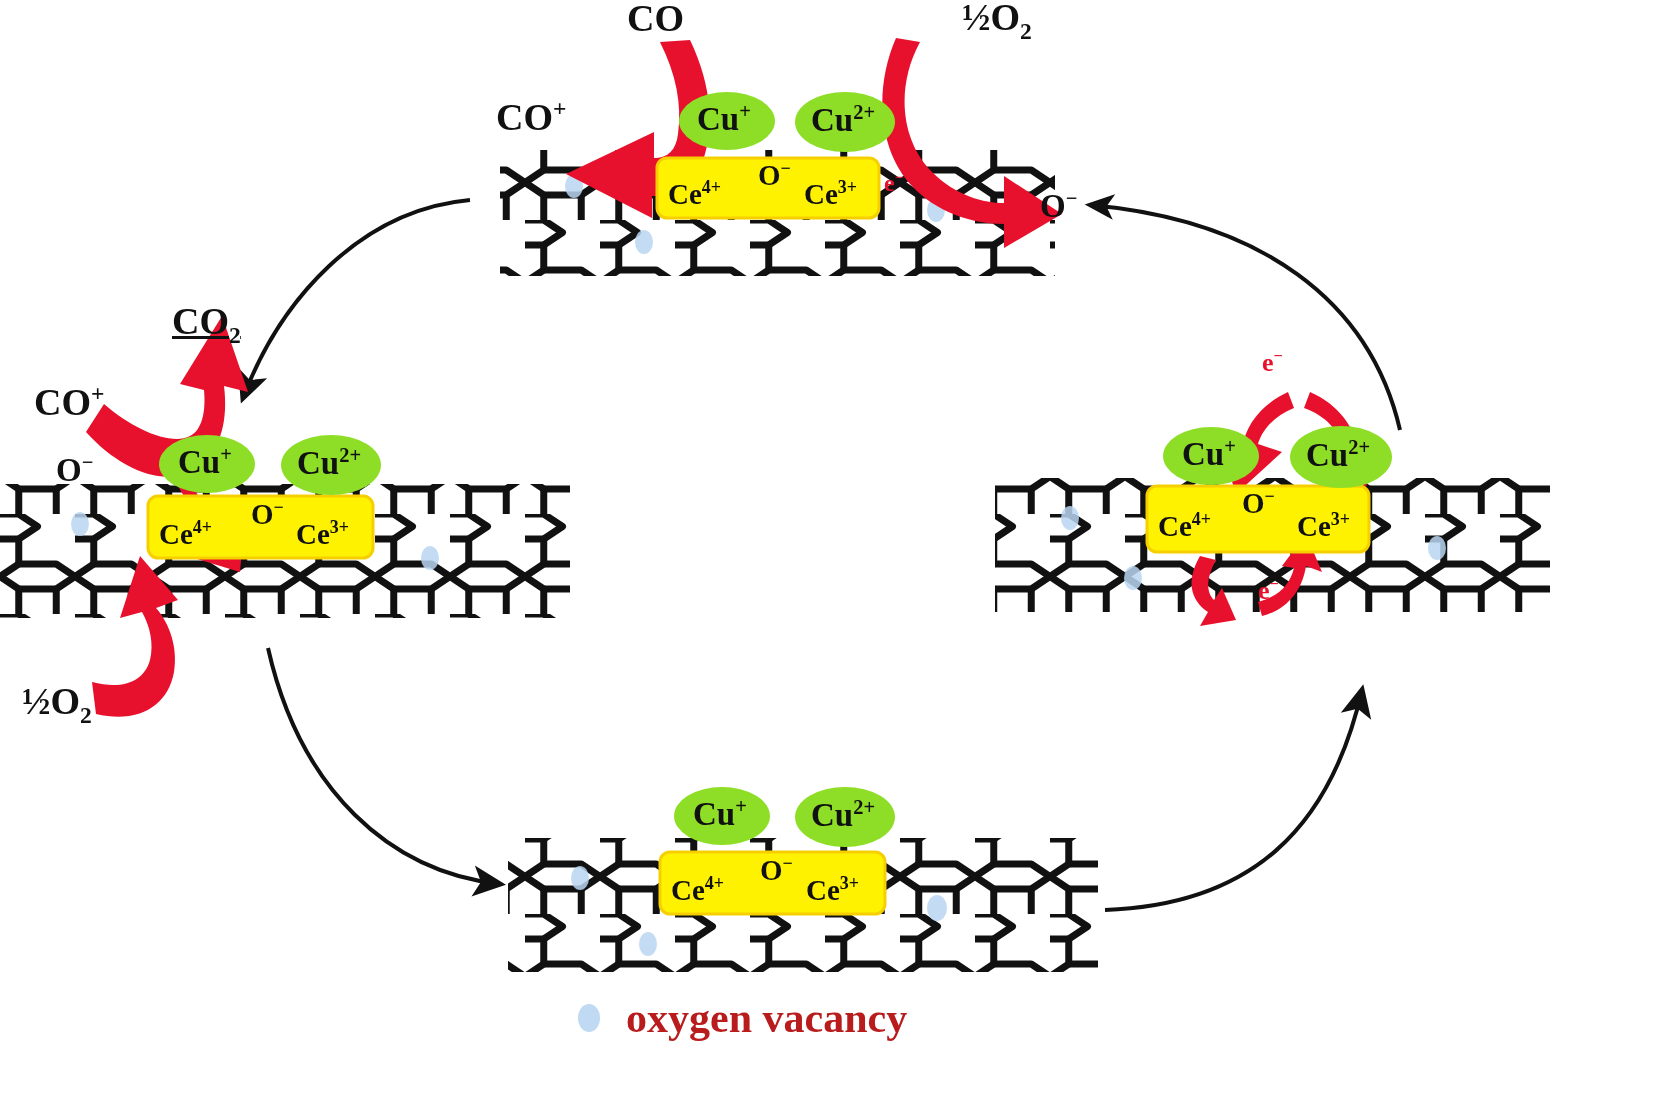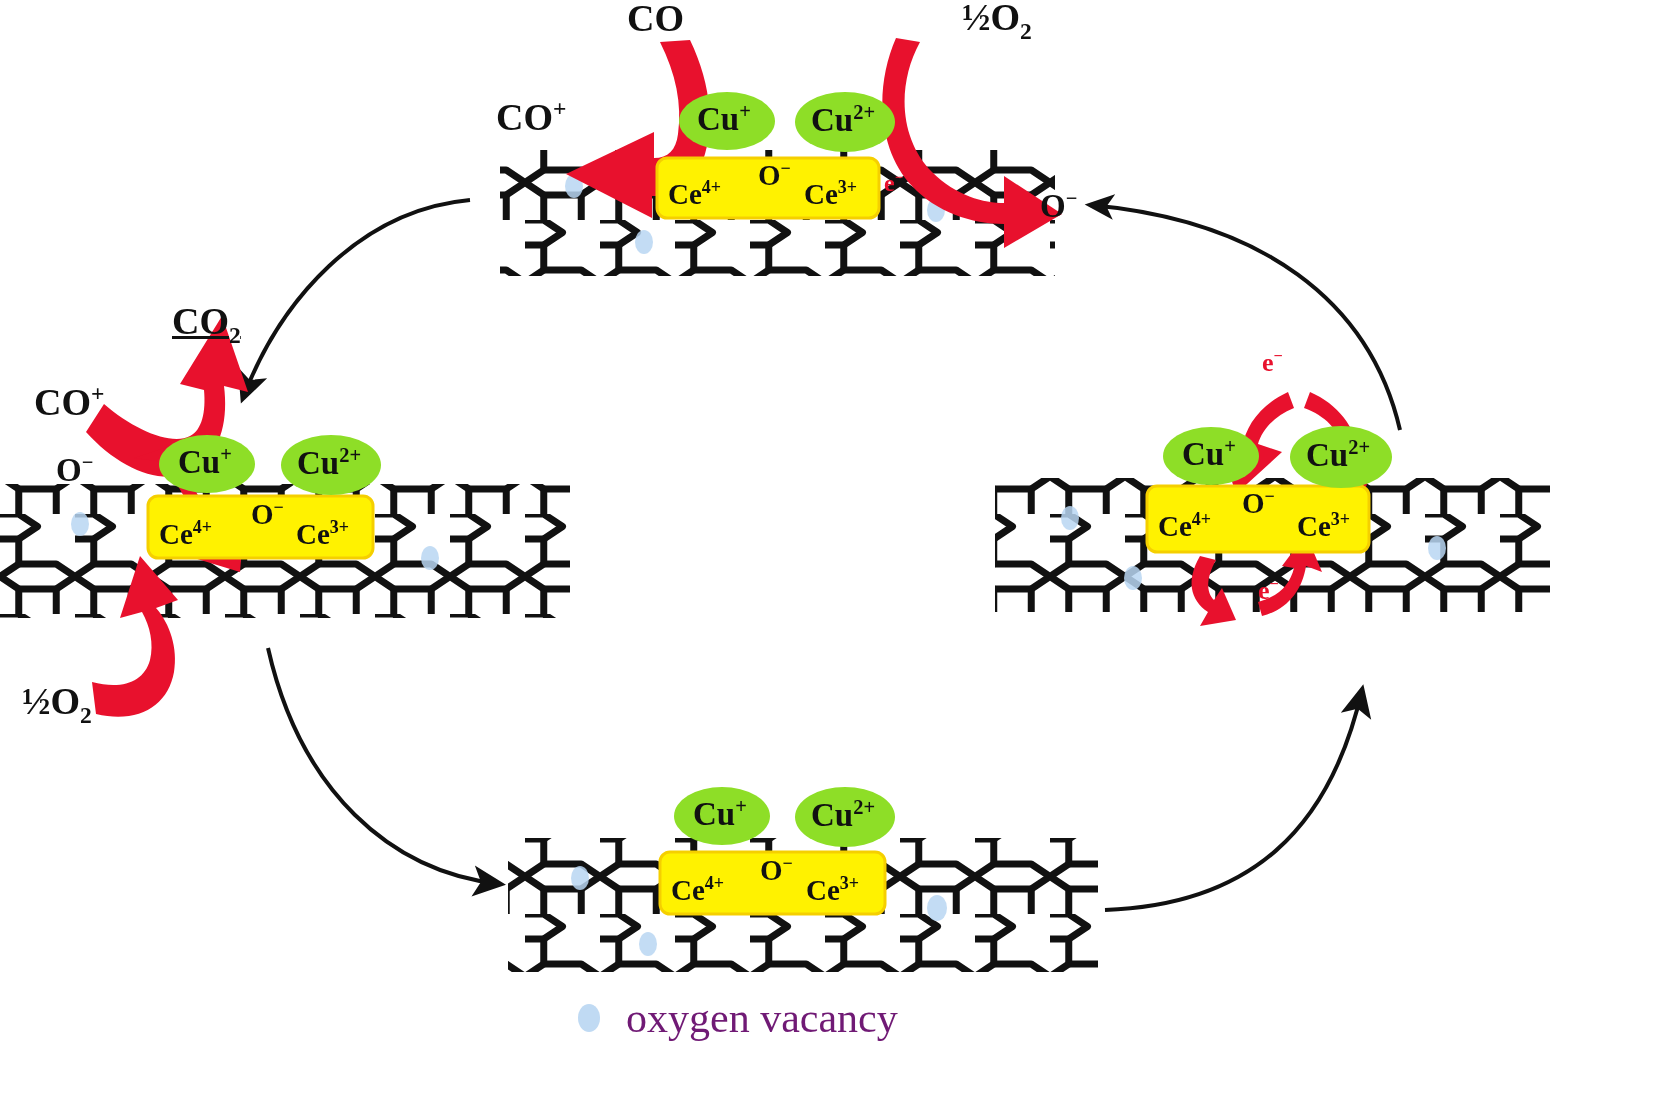--- a/index.html
+++ b/index.html
@@ -6,21 +6,21 @@
   body{width:1654px;height:1104px;overflow:hidden;
        font-family:"Liberation Serif",serif;}
   #stage{position:relative;width:1654px;height:1104px;background:#fff;border-radius:29px;}
   svg.layer{position:absolute;left:0;top:0;width:1654px;height:1104px;}
   .lbl{position:absolute;font-family:"Liberation Serif",serif;font-weight:bold;
        color:#111111;white-space:nowrap;line-height:1;}
   .lbl.sp{font-size:38px;}
   .lbl.e{font-size:24px;color:#e8112d;}
   .lbl.om{font-size:33px;}
   .legend-text{position:absolute;font-family:"Liberation Serif",serif;
-       font-weight:normal;font-size:42px;color:#701a75;white-space:nowrap;}
+       font-weight:bold;font-size:42px;color:#b91c1c;white-space:nowrap;}
   sup{font-size:0.62em;vertical-align:super;font-weight:bold;}
   sub{font-size:0.62em;vertical-align:sub;font-weight:bold;}
 </style>
 </head>
 <body>
 
 <div id="stage">
 
   <svg class="layer" viewBox="0 0 1654 1104">
     <defs>

